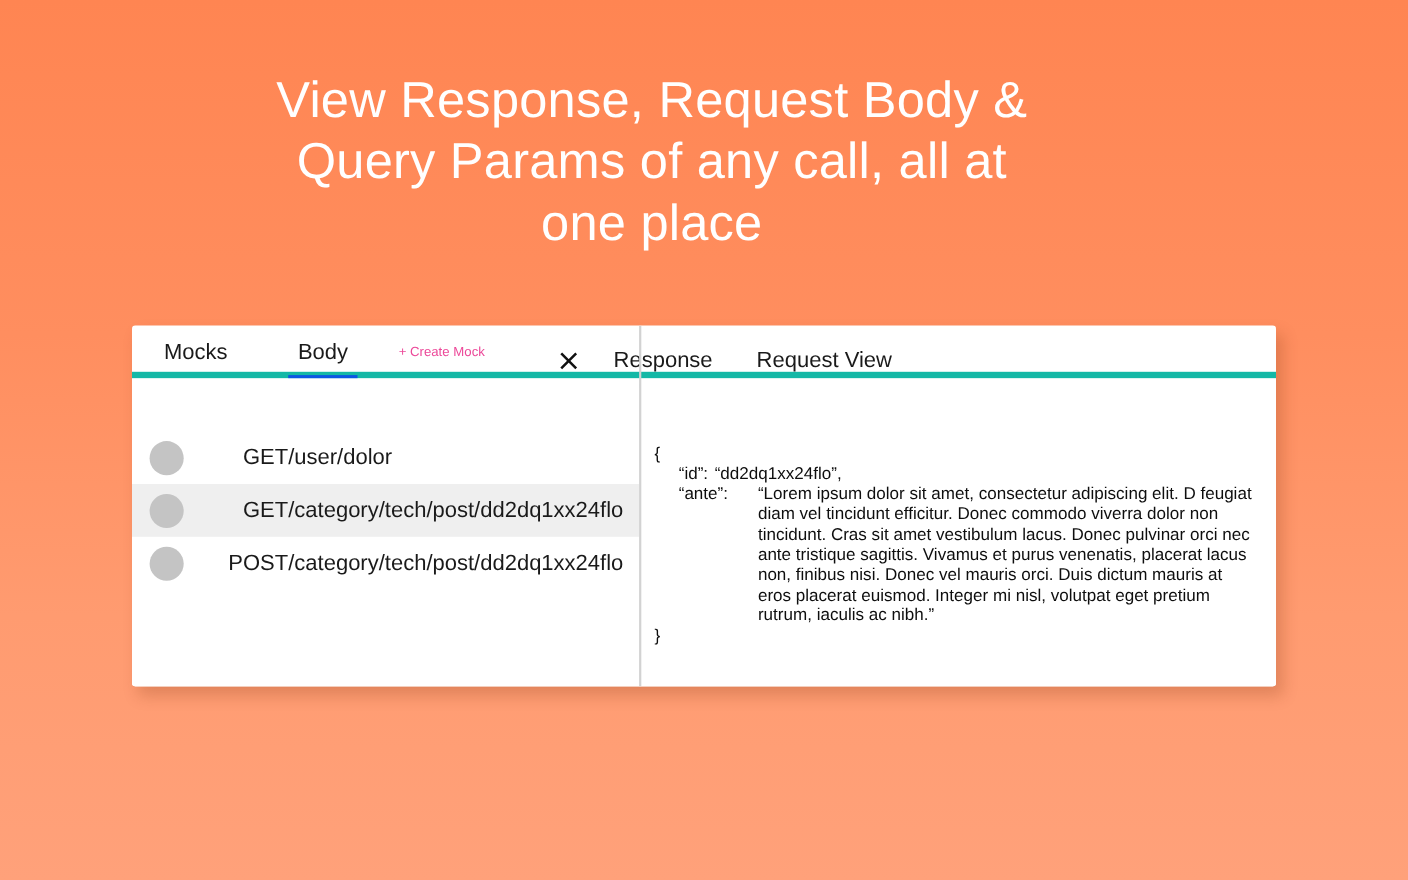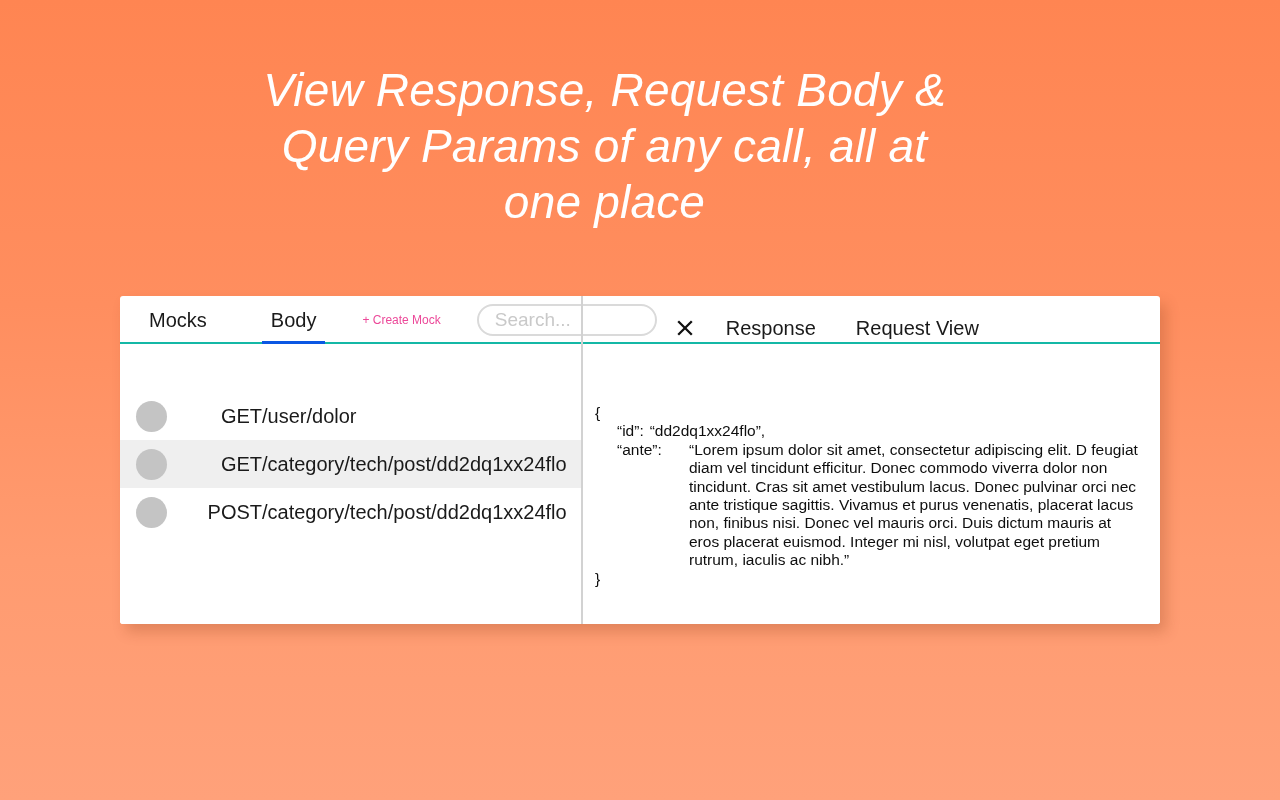--- a/index.html
+++ b/index.html
@@ -12,30 +12,29 @@
     overflow: hidden;
     font-family: "Liberation Sans", sans-serif;
     background: linear-gradient(180deg, #FF8552 0%, #FF8E5F 38%, #FF9B70 70%, #FFA17A 100%);
     position: relative;
   }
 
   
   .headline {
     position: absolute;
     top: 62px;
-    left: 16px;
+    left: 4px;
     width: 1177px;
     text-align: center;
     color: #FFFFFF;
     font-size: 46px;
     line-height: 56px;
     font-weight: 400;
     letter-spacing: 0.2px;
     white-space: pre-line;
-    font-style: italic;
   }
 
   
   .window {
     position: absolute;
     left: 120px;
     top: 296px;
     width: 1040px;
     height: 328px;
     background: #FFFFFF;
@@ -45,22 +44,23 @@
     display: flex;
     flex-direction: column;
   }
 
   
   .window-header {
     position: relative;
     height: 48px;
     flex: 0 0 48px;
     display: flex;
-    border-bottom: 2px solid #14b8a6;
-    box-sizing: border-box;
+    border-bottom: 6px solid #14b8a6;
+    box-sizing: border-box;
+    gap: 12px;
   }
 
   .window-body {
     flex: 1 1 auto;
     display: flex;
     min-height: 0;
   }
 
   
   .v-divider {
@@ -264,23 +264,20 @@
       <div class="tab">
         <span>Mocks</span>
       </div>
       <div class="tab-gap-1"></div>
       <div class="tab active">
         <span>Body</span>
       </div>
       <div class="tab-gap-2"></div>
       <div class="create-mock">+ Create Mock</div>
       <div class="tab-gap-3"></div>
-      <div class="search-box">
-        <input type="text" placeholder="Search..." style="">
-      </div>
     </div>
 
     <div class="right-header">
       <div class="close-icon">
         <svg width="20" height="20" viewBox="0 0 20 20" aria-hidden="true">
           <path d="M3.2 3.2 L16.8 16.8 M16.8 3.2 L3.2 16.8" stroke="#111111" stroke-width="2.3" stroke-linecap="butt" fill="none"></path>
         </svg>
       </div>
       <div class="tab active">
         <span>Response</span>

